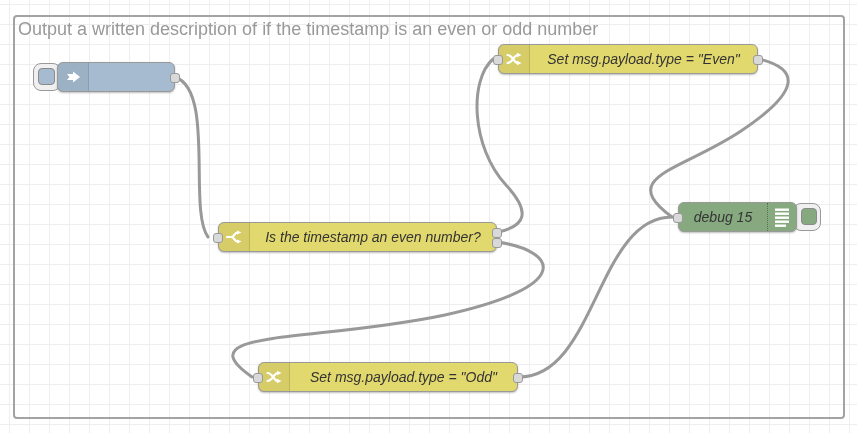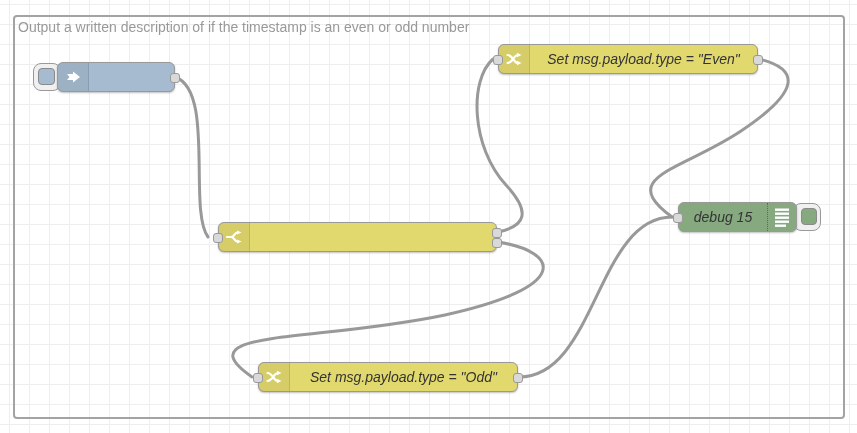--- a/index.html
+++ b/index.html
@@ -11,21 +11,21 @@
       linear-gradient(to bottom, #eeeeee 1px, transparent 1px);
     background-size:20px 20px;
     background-position:9px 4px;
     font-family:"Liberation Sans", sans-serif;
   }
   .group-box {
     position:absolute; left:13px; top:15px; width:828px; height:400px;
     border:2px solid #a3a3a3; border-radius:4px; z-index:0;
   }
   .group-label {
-    position:absolute; left:3px; top:2px; font-size:14px; color:#999999;
+    position:absolute; left:3px; top:2px; font-size:18px; color:#999999;
     white-space:nowrap;
   }
   .wires { position:absolute; left:0; top:0; z-index:1; }
   .wire { fill:none; stroke-width:3; stroke-linecap:round; }
   .node {
     position:absolute; height:30px; box-sizing:border-box;
     border:1.5px solid #999999; border-radius:6px;
     display:flex; align-items:stretch; z-index:2;
     box-shadow:0 1px 2px rgba(0,0,0,0.25);
   }
@@ -96,20 +96,21 @@
   </div>
 
   <div class="node" style="left: 218px; top: 222px; width: 279px; background: rgb(226, 217, 110);">
     <div class="node-icon">
       <svg width="20" height="20" viewBox="0 0 20 20">
         <path d="M3 10 h4 M7 10 C11 10 10 5.5 13.5 5.5 M7 10 C11 10 10 14.5 13.5 14.5" fill="none" stroke="#ffffff" stroke-width="2.2" stroke-linecap="round"></path>
         <path d="M13 3.5 l4.5 2 -4.5 2 z" fill="#ffffff"></path>
         <path d="M13 12.5 l4.5 2 -4.5 2 z" fill="#ffffff"></path>
       </svg>
     </div>
+    <div class="node-label italic" style="color: rgb(51, 51, 51);">Is the timestamp an even number?</div>
     <div class="port in" style="background: rgb(217, 217, 217);"></div>
     <div class="port out1" style="background: rgb(217, 217, 217);"></div>
     <div class="port out2" style="background: rgb(217, 217, 217);"></div>
   </div>
 
   <div class="node" style="left: 498px; top: 44px; width: 260px; background: rgb(226, 217, 110);">
     <div class="node-icon">
       <svg width="20" height="20" viewBox="0 0 20 20">
         <path d="M3.5 6 C9 6 9.5 14 14 14 M3.5 14 C9 14 9.5 6 14 6" fill="none" stroke="#ffffff" stroke-width="2.2" stroke-linecap="round"></path>
         <path d="M13 3.8 l4.5 2.2 -4.5 2.2 z" fill="#ffffff"></path>

